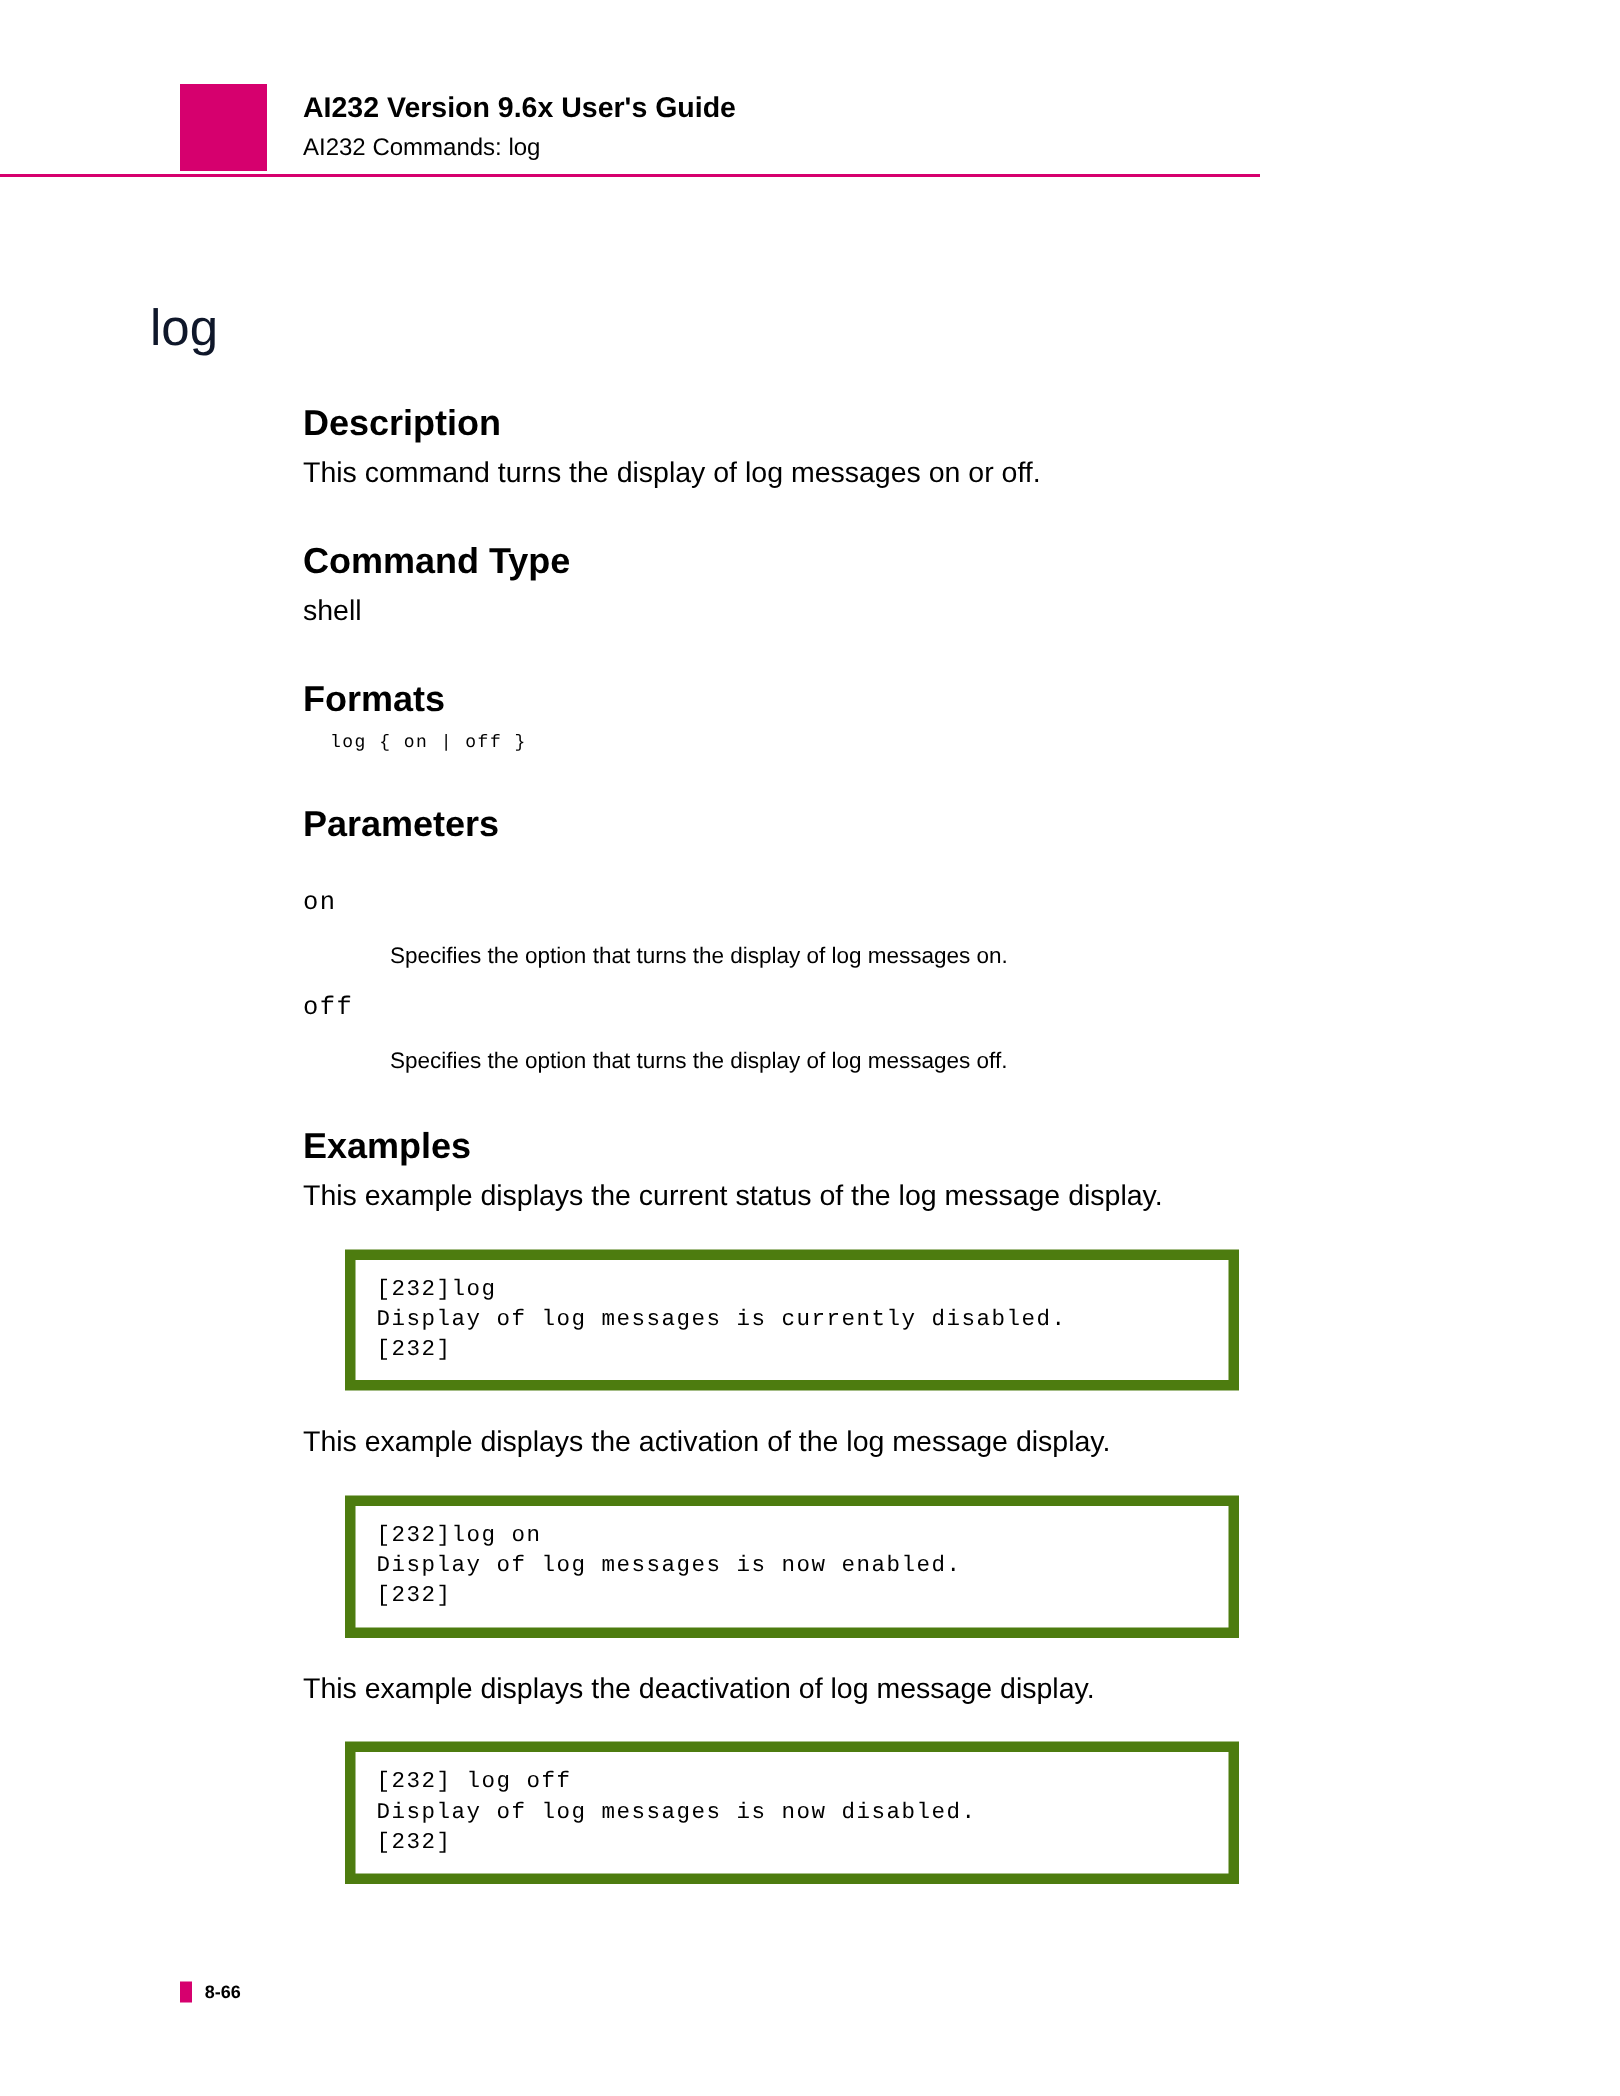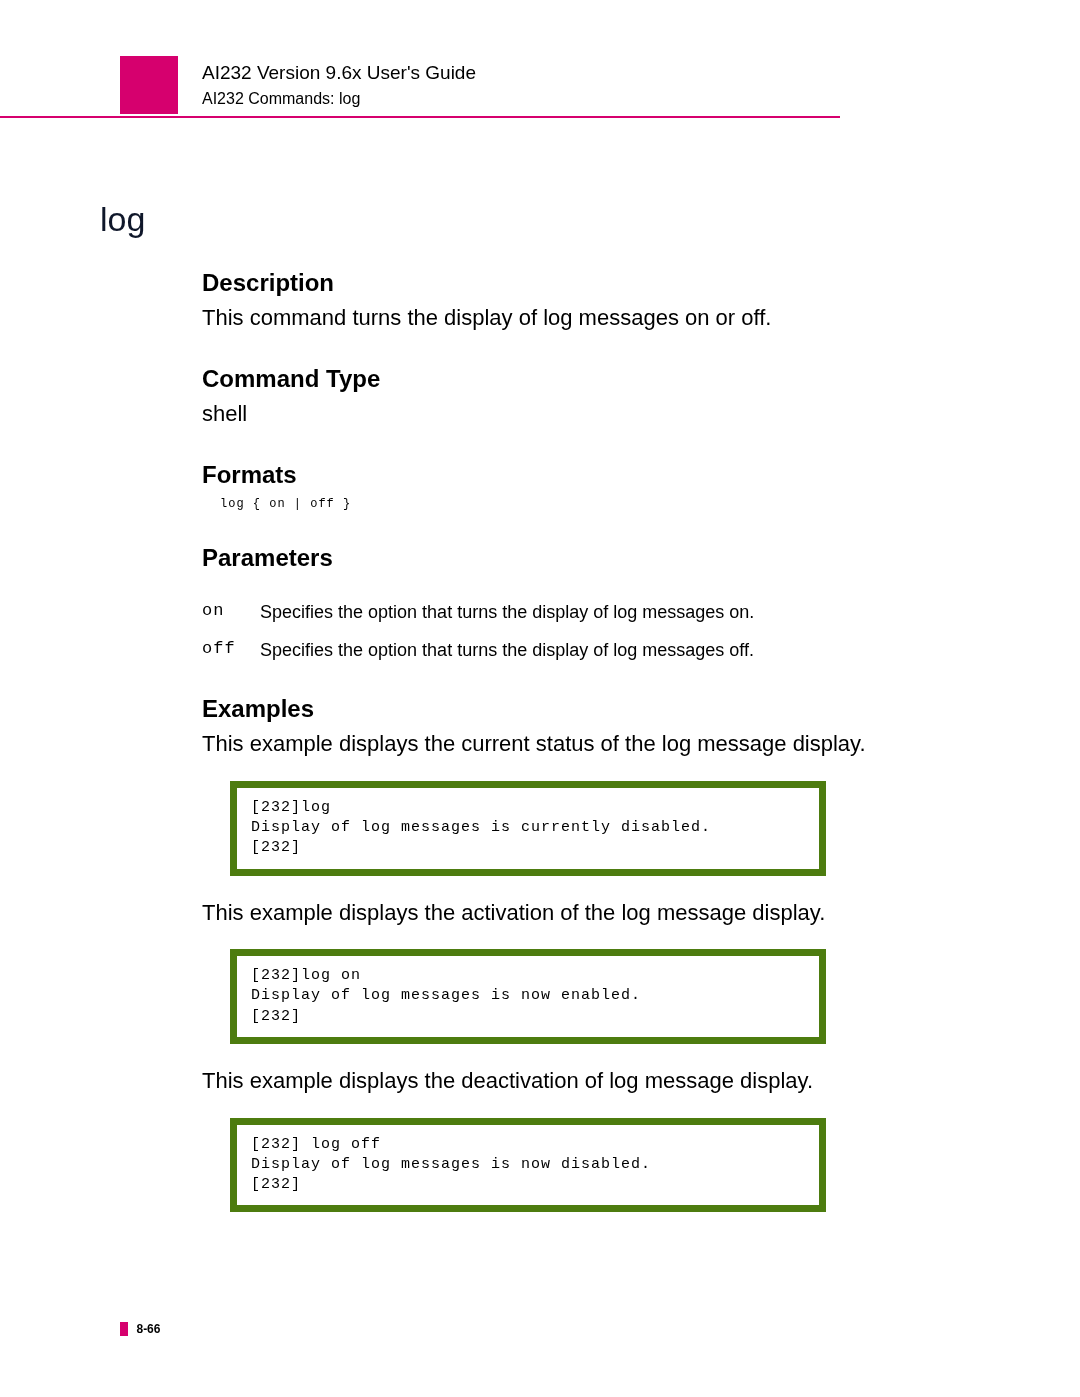--- a/index.html
+++ b/index.html
@@ -29,21 +29,21 @@
     height: 58px;
     background: #d6006e;
   }
   .header-text {
     position: absolute;
     left: 82px;
     top: 6px;
   }
   .guide-title {
     font-size: 19px;
-    font-weight: 400;
+    font-weight: 700;
     color: #000;
   }
   .guide-sub {
     font-size: 16px;
     font-weight: 400;
     color: #000;
     margin-top: 6px;
   }
   .pink-rule {
     position: absolute;
@@ -70,21 +70,21 @@
   .section-head {
     font-weight: bold;
     font-size: 24px;
     margin-top: 30px;
     margin-bottom: 4px;
   }
   .section-head.first {
     margin-top: 0;
   }
   .body-text {
-    font-size: 22px;
+    font-size: 19px;
   }
   .code-line {
     font-family: "Courier New", monospace;
     font-size: 12px;
     letter-spacing: 1px;
     margin-left: 18px;
     margin-top: 2px;
   }
   .param-table {
     margin-top: 26px;
@@ -95,21 +95,22 @@
     margin-bottom: 14px;
   }
   .param-key {
     font-family: "Courier New", monospace;
     font-size: 17px;
     letter-spacing: 1px;
     width: 58px;
     flex-shrink: 0;
   }
   .param-desc {
-    font-size: 18px;
+    font-size: 15px;
+    margin-top: 36px;
   }
   .example-box {
     border: 7px solid #4d7c0f;
     margin: 22px 0 22px 28px;
     padding: 10px 14px 10px 14px;
     font-family: "Courier New", monospace;
     font-size: 15px;
     letter-spacing: 1px;
     white-space: pre;
     line-height: 1.35;

